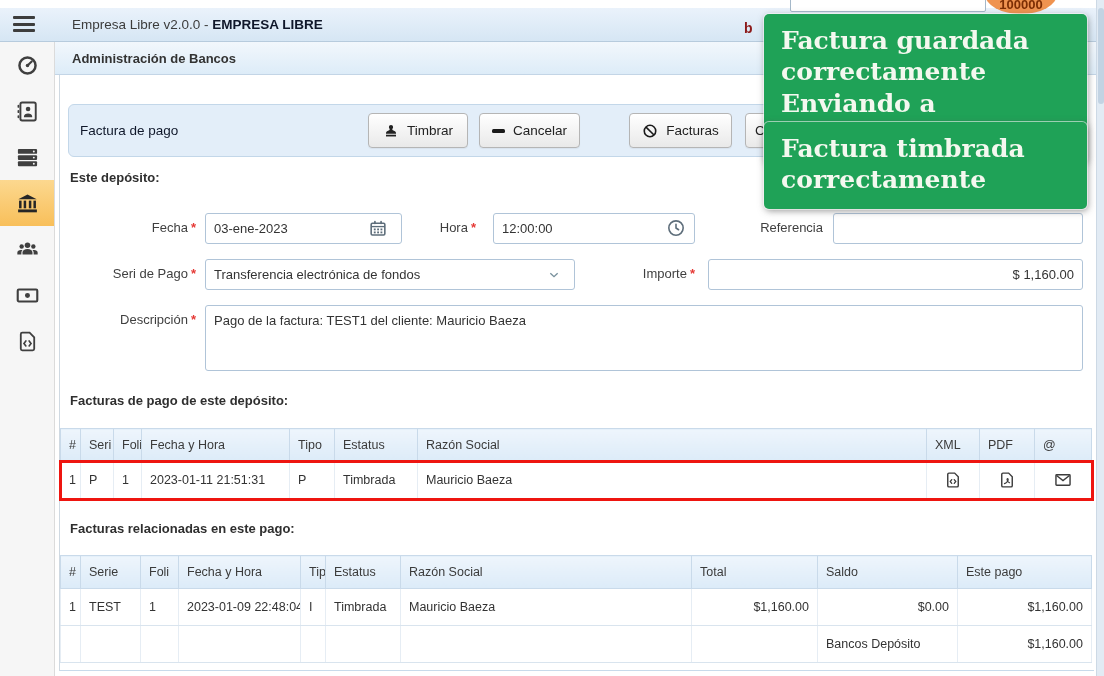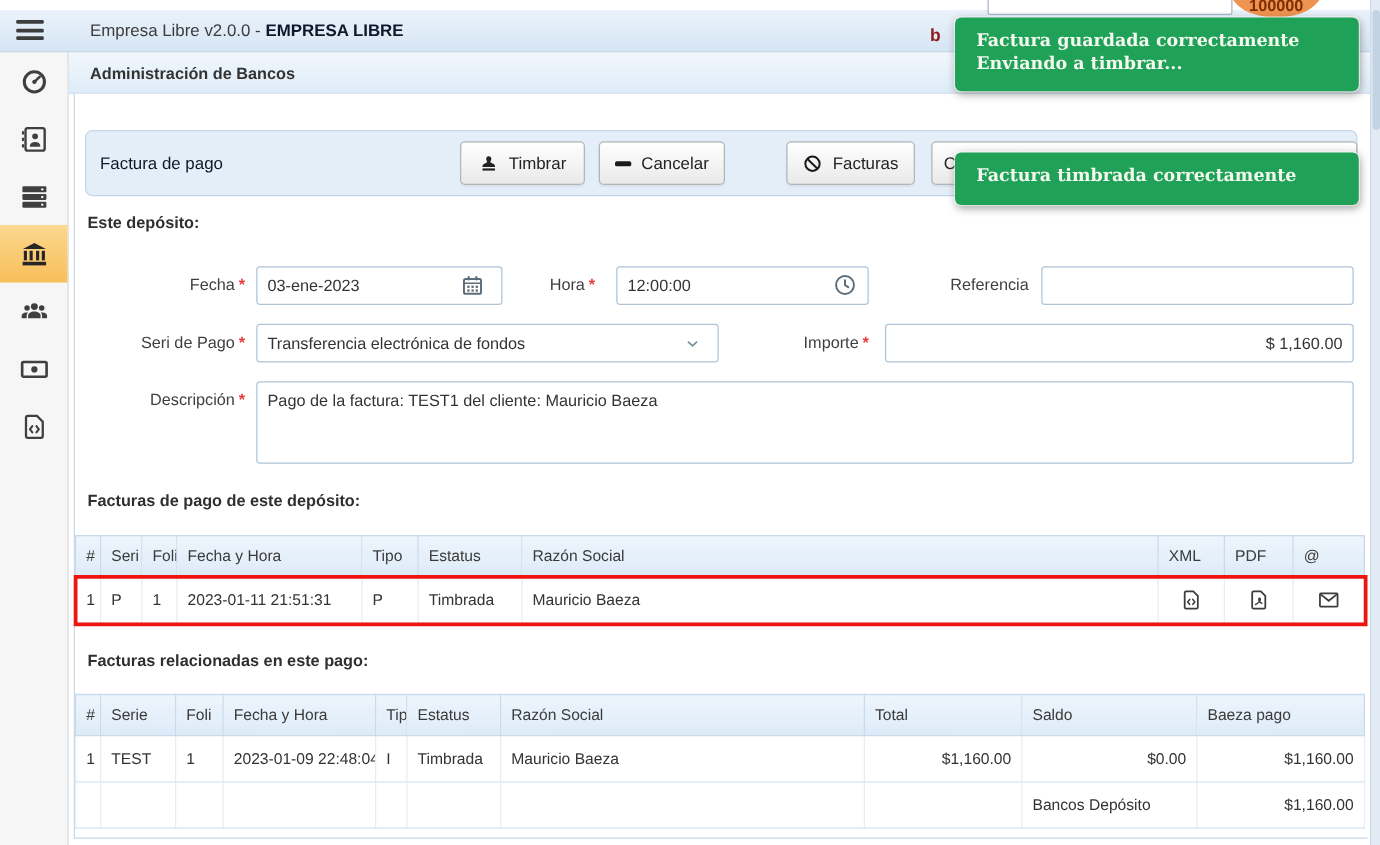--- a/index.html
+++ b/index.html
@@ -68,21 +68,21 @@
   .grid td { background:#fff; border-bottom:1px solid #d9e4ee; border-right:1px solid #e6edf4;
     padding:11px 8px; white-space:nowrap; overflow:hidden; }
   .grid td:first-child { border-left:1px solid #e6edf4; }
   .grid td.num { text-align:right; }
   .grid td.icon-cell { text-align:center; padding:8px 2px; color:#3c3c3c; }
   .grid td.icon-cell svg { width:18px; height:18px; vertical-align:middle; cursor:pointer; }
   tr.selected { outline:3px solid #ee1510; outline-offset:-1px; }
 
   
   .toast { position:absolute; left:764px; width:323px; background:#1fa257; color:#f4f8ef;
-    font-family:"DejaVu Serif", serif; font-weight:bold; font-size:14px; line-height:1.25;
+    font-family:"DejaVu Serif", serif; font-weight:bold; font-size:25px; line-height:1.25;
     padding:11px 16px 13px 17px; border-radius:5px; z-index:50;
     box-shadow:0 0 0 1px rgba(255,255,255,.55), 1px 2px 7px rgba(70,70,70,.55); cursor:pointer; }
   .toast-1 { top:14px; }
   .toast-2 { top:122px; }
 
   
   .scrollbar { left:1096px; top:0; width:8px; height:676px; background:#e2ebf4; border-left:1px solid #cdd9e5; z-index:60; }
   .scroll-thumb { position:absolute; left:1px; top:8px; width:6px; height:96px; background:#c2d3e3; border-radius:3px; cursor:grab; }
 </style>
 </head>
@@ -304,21 +304,21 @@
       <tr>
     <th>#</th>
     <th>Serie</th>
     <th>Foli</th>
     <th>Fecha y Hora</th>
     <th>Tip</th>
     <th>Estatus</th>
     <th>Razón Social</th>
     <th>Total</th>
     <th>Saldo</th>
-    <th>Baeza pago</th>
+    <th>Este pago</th>
   </tr>
     </thead>
   <tbody>
   <tr>
     <td>1</td>
     <td>TEST</td>
     <td>1</td>
     <td>2023-01-09 22:48:04</td>
     <td>I</td>
     <td>Timbrada</td>

